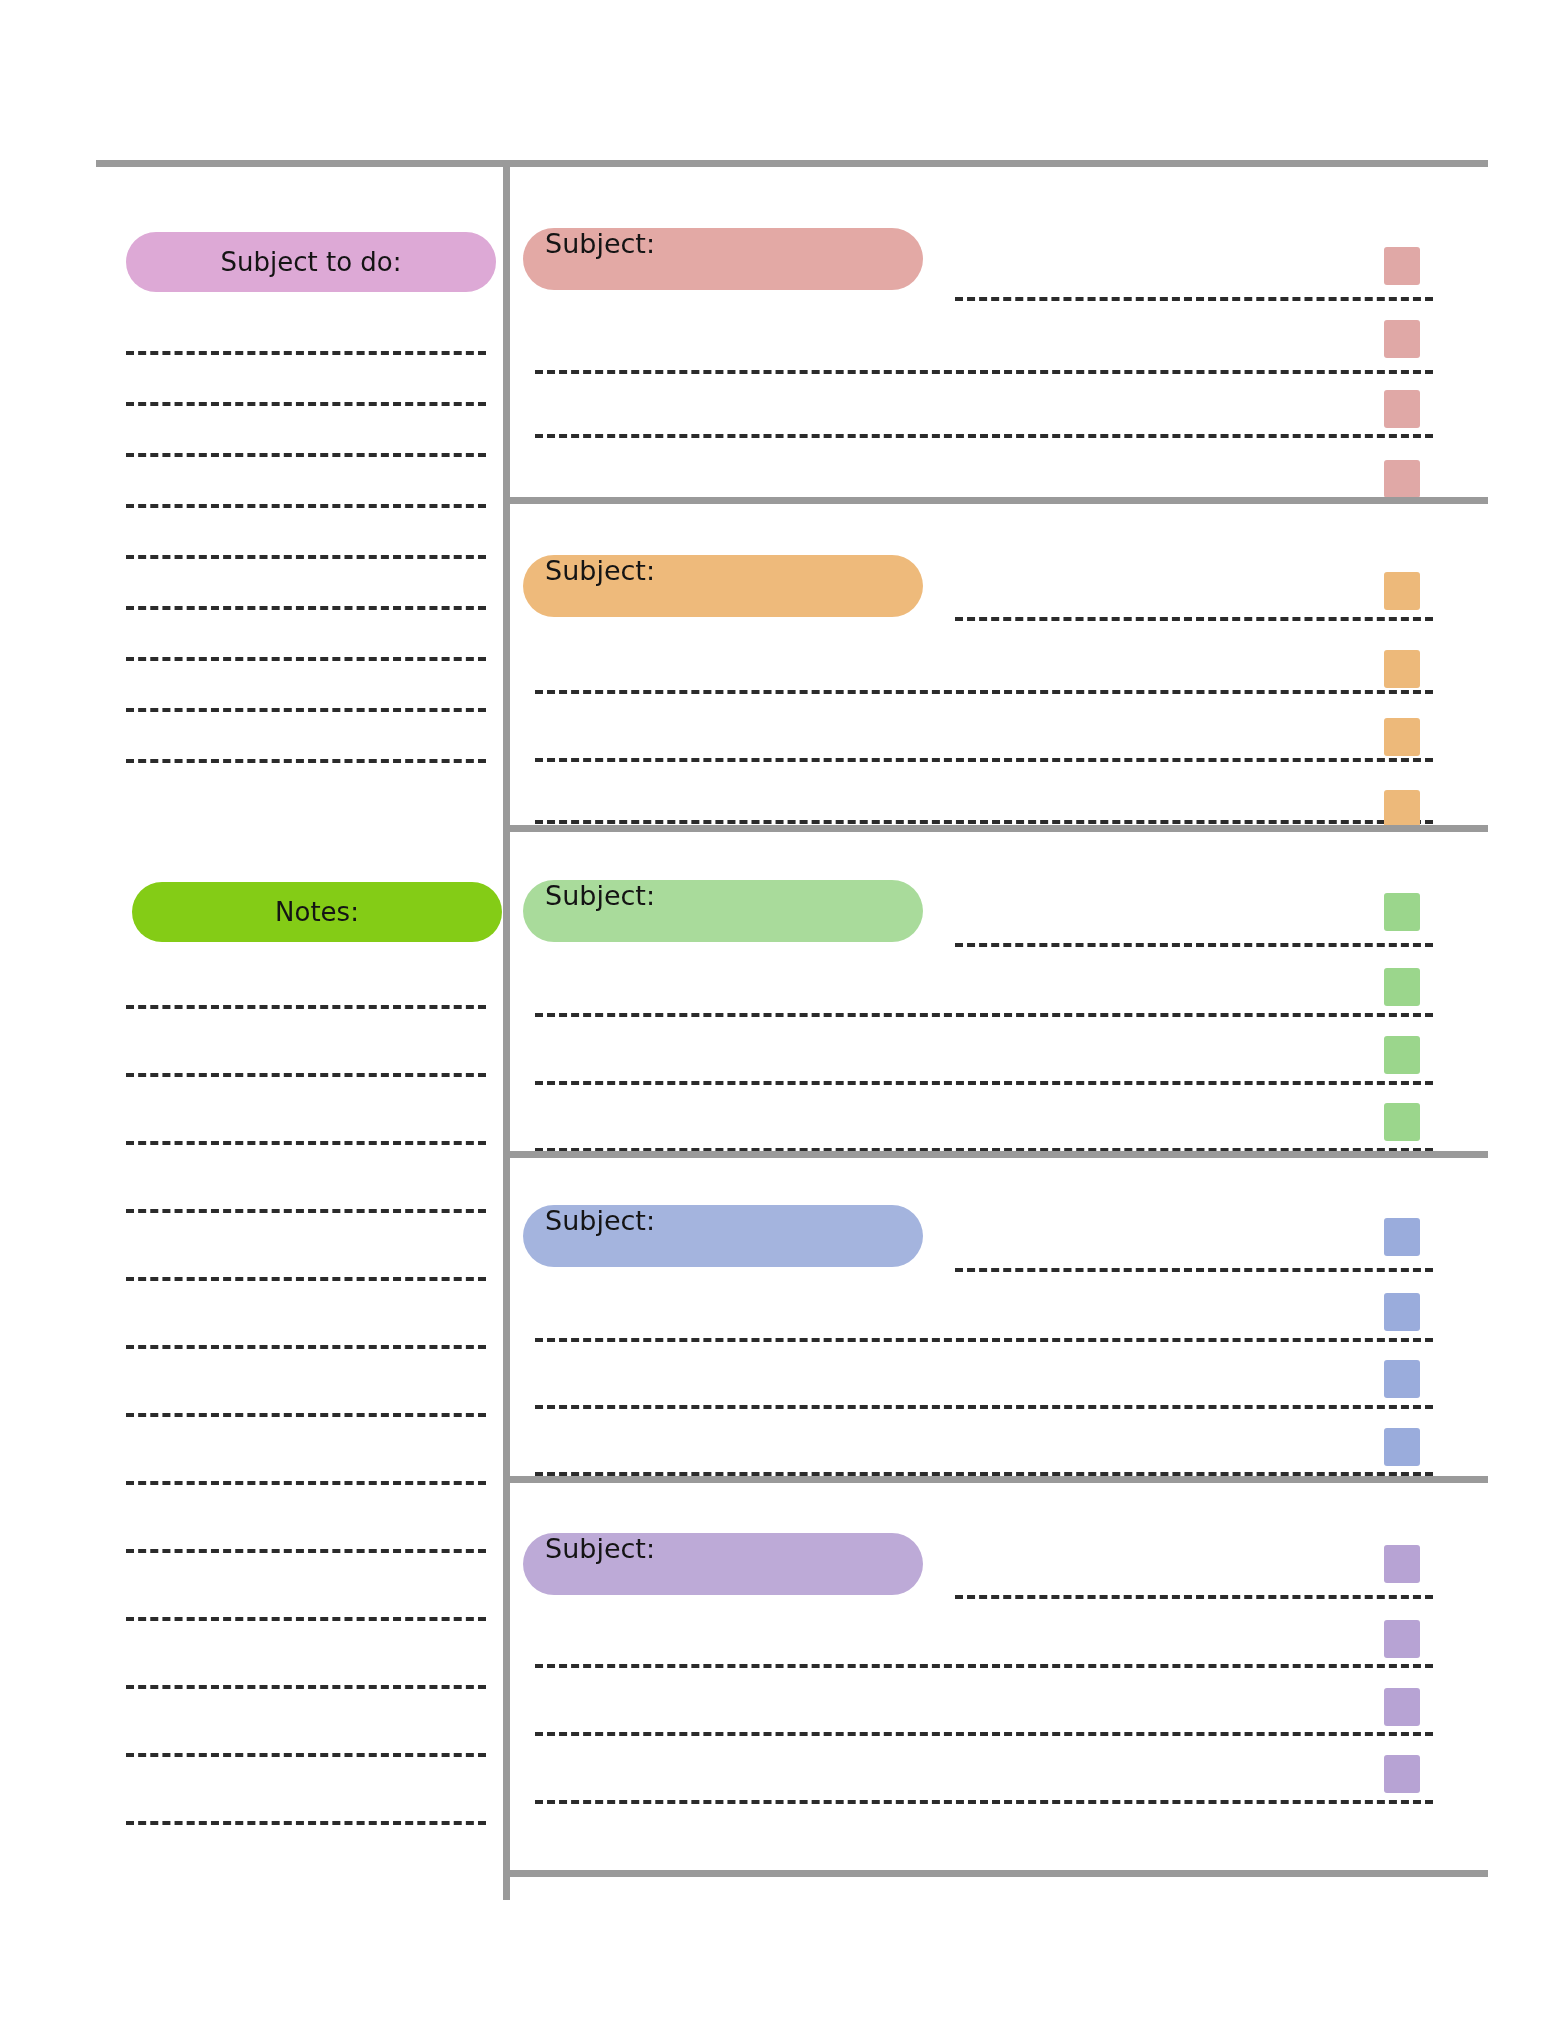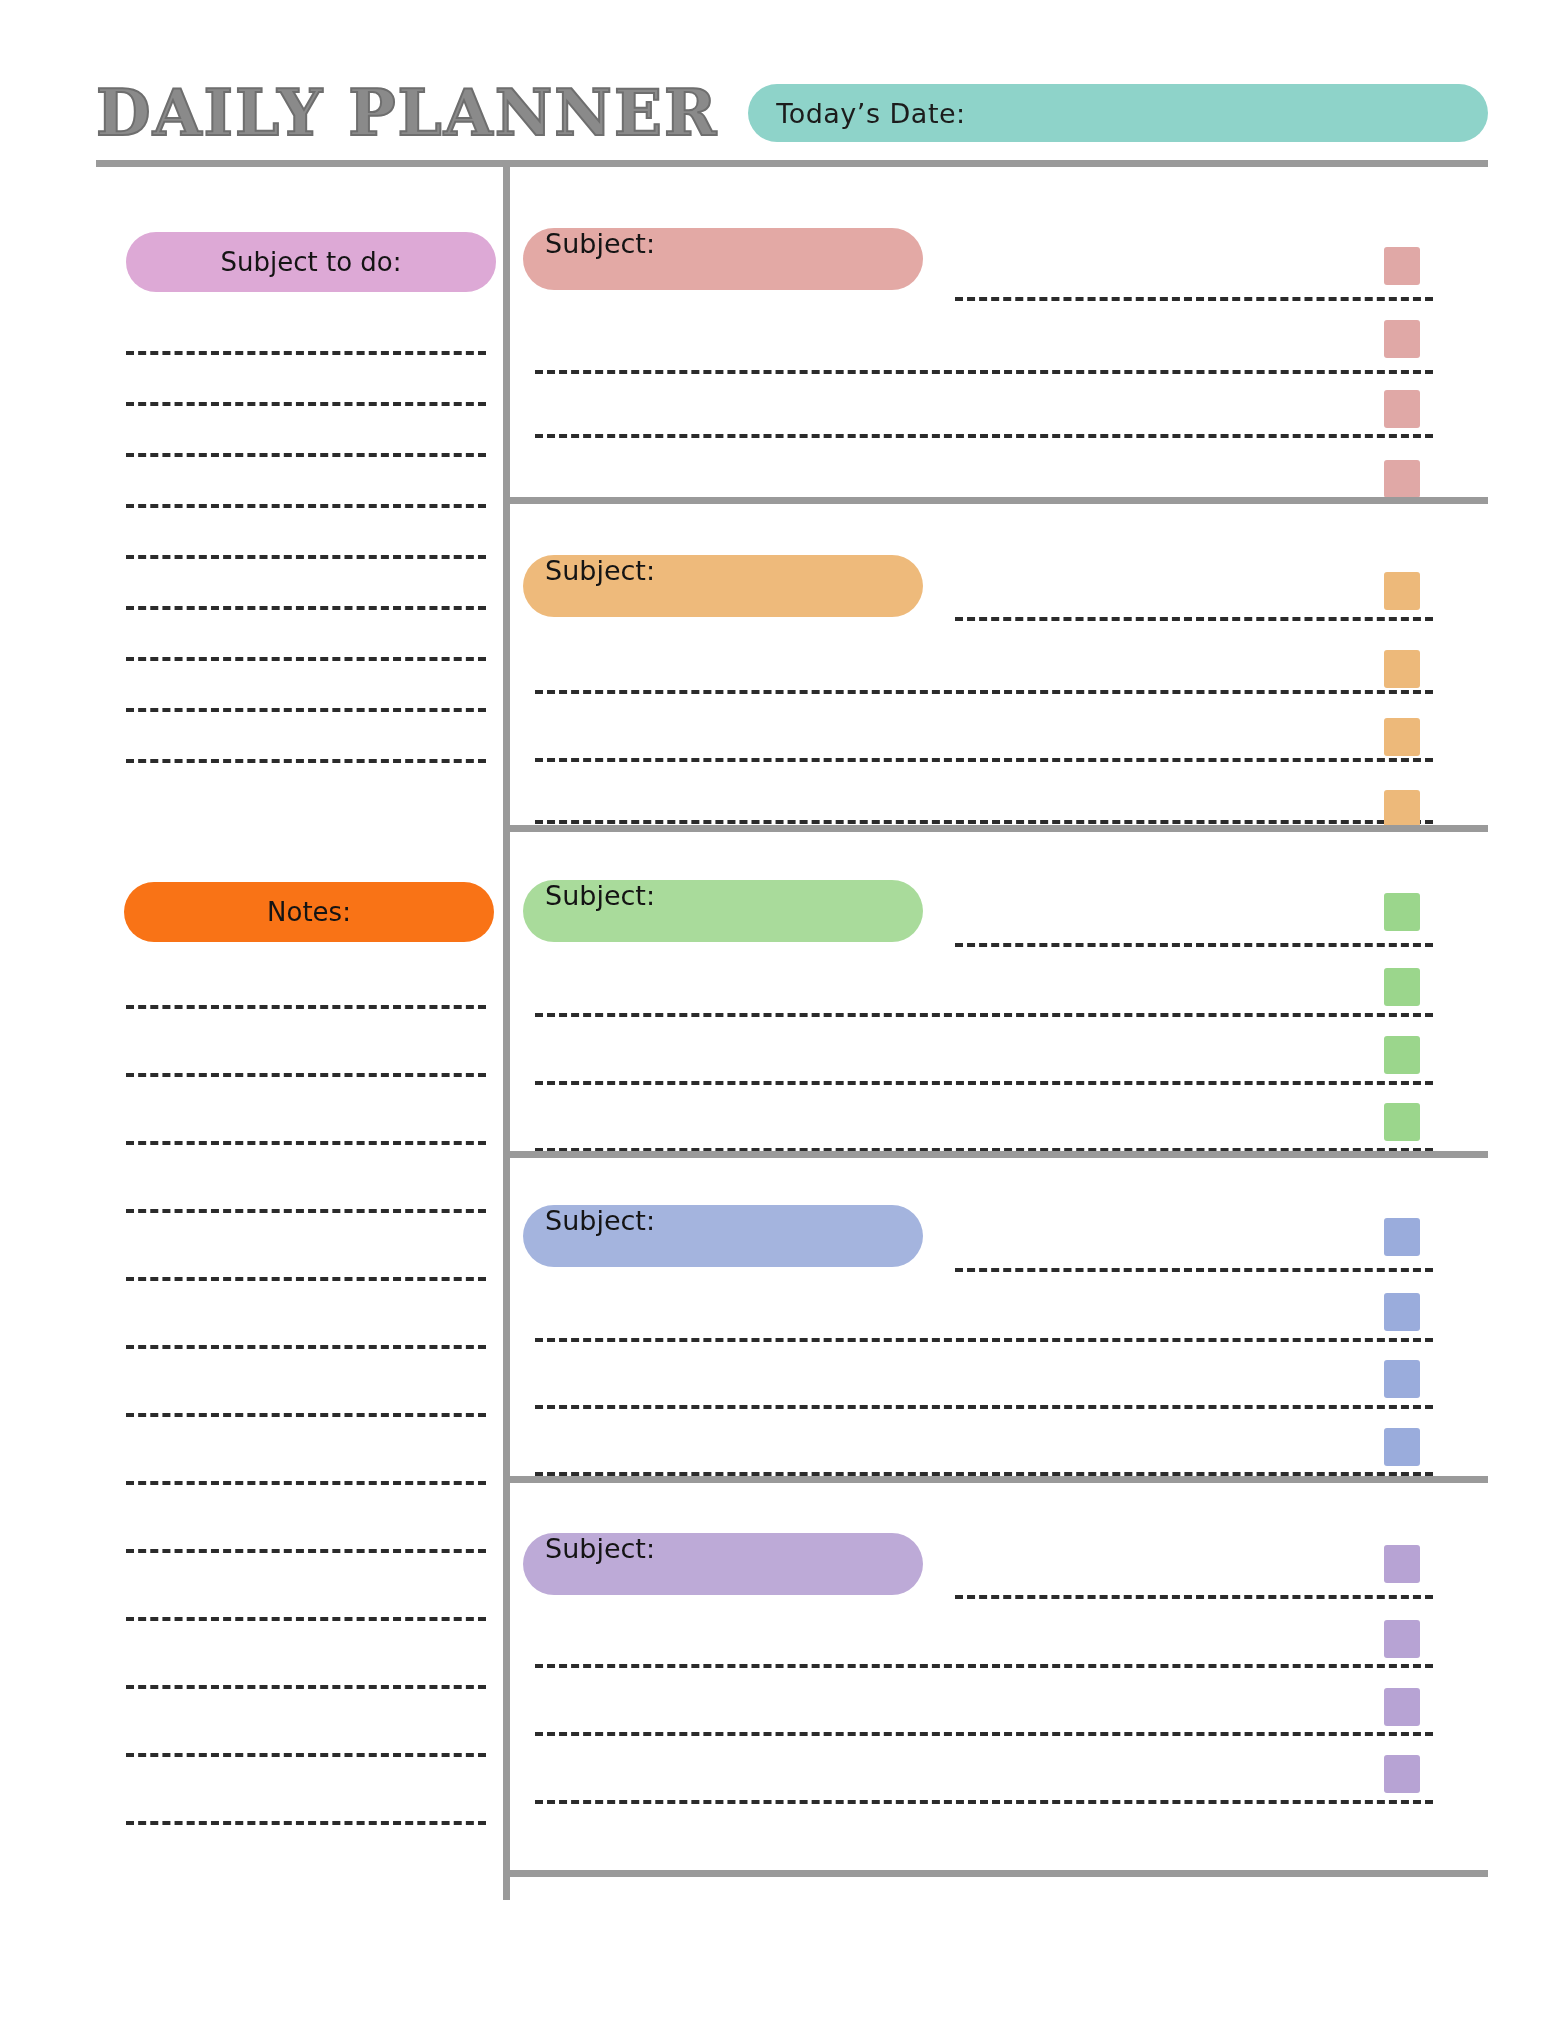--- a/index.html
+++ b/index.html
@@ -172,44 +172,38 @@
     border: 4px solid #1a1a1a;
     background: #ffffff;
     box-sizing: border-box;
   }
 </style>
 </head>
 <body>
 
 <div class="page">
 
-  <div class="header">
-    <div class="planner-title">DAILY PLANNER</div>
-    <div class="date-box">
-      <span class="date-label">Today’s Date:</span>
-    </div>
-  </div>
   <div class="rule-top"></div>
 
   <div class="v-divider"></div>
 
   <div id="left-column">
       <div class="pill left-pill pill-things" style="position: absolute; left: 126px; top: 232px; background: rgb(221, 169, 214);">
         <span>Subject to  do:</span>
       </div>
       <div class="dash-line" style="position: absolute; left: 126px; width: 360px; top: 351px;"></div>
       <div class="dash-line" style="position: absolute; left: 126px; width: 360px; top: 402px;"></div>
       <div class="dash-line" style="position: absolute; left: 126px; width: 360px; top: 453px;"></div>
       <div class="dash-line" style="position: absolute; left: 126px; width: 360px; top: 504px;"></div>
       <div class="dash-line" style="position: absolute; left: 126px; width: 360px; top: 555px;"></div>
       <div class="dash-line" style="position: absolute; left: 126px; width: 360px; top: 606px;"></div>
       <div class="dash-line" style="position: absolute; left: 126px; width: 360px; top: 657px;"></div>
       <div class="dash-line" style="position: absolute; left: 126px; width: 360px; top: 708px;"></div>
       <div class="dash-line" style="position: absolute; left: 126px; width: 360px; top: 759px;"></div>
-      <div class="pill left-pill pill-notes" style="position: absolute; left: 124px; top: 882px; background: #f97316;">
+      <div class="pill left-pill pill-notes" style="position: absolute; left: 132px; top: 882px; background: #84cc16;">
         <span>Notes:</span>
       </div>
       <div class="dash-line" style="position: absolute; left: 126px; width: 360px; top: 1005px;"></div>
       <div class="dash-line" style="position: absolute; left: 126px; width: 360px; top: 1073px;"></div>
       <div class="dash-line" style="position: absolute; left: 126px; width: 360px; top: 1141px;"></div>
       <div class="dash-line" style="position: absolute; left: 126px; width: 360px; top: 1209px;"></div>
       <div class="dash-line" style="position: absolute; left: 126px; width: 360px; top: 1277px;"></div>
       <div class="dash-line" style="position: absolute; left: 126px; width: 360px; top: 1345px;"></div>
       <div class="dash-line" style="position: absolute; left: 126px; width: 360px; top: 1413px;"></div>
       <div class="dash-line" style="position: absolute; left: 126px; width: 360px; top: 1481px;"></div>

